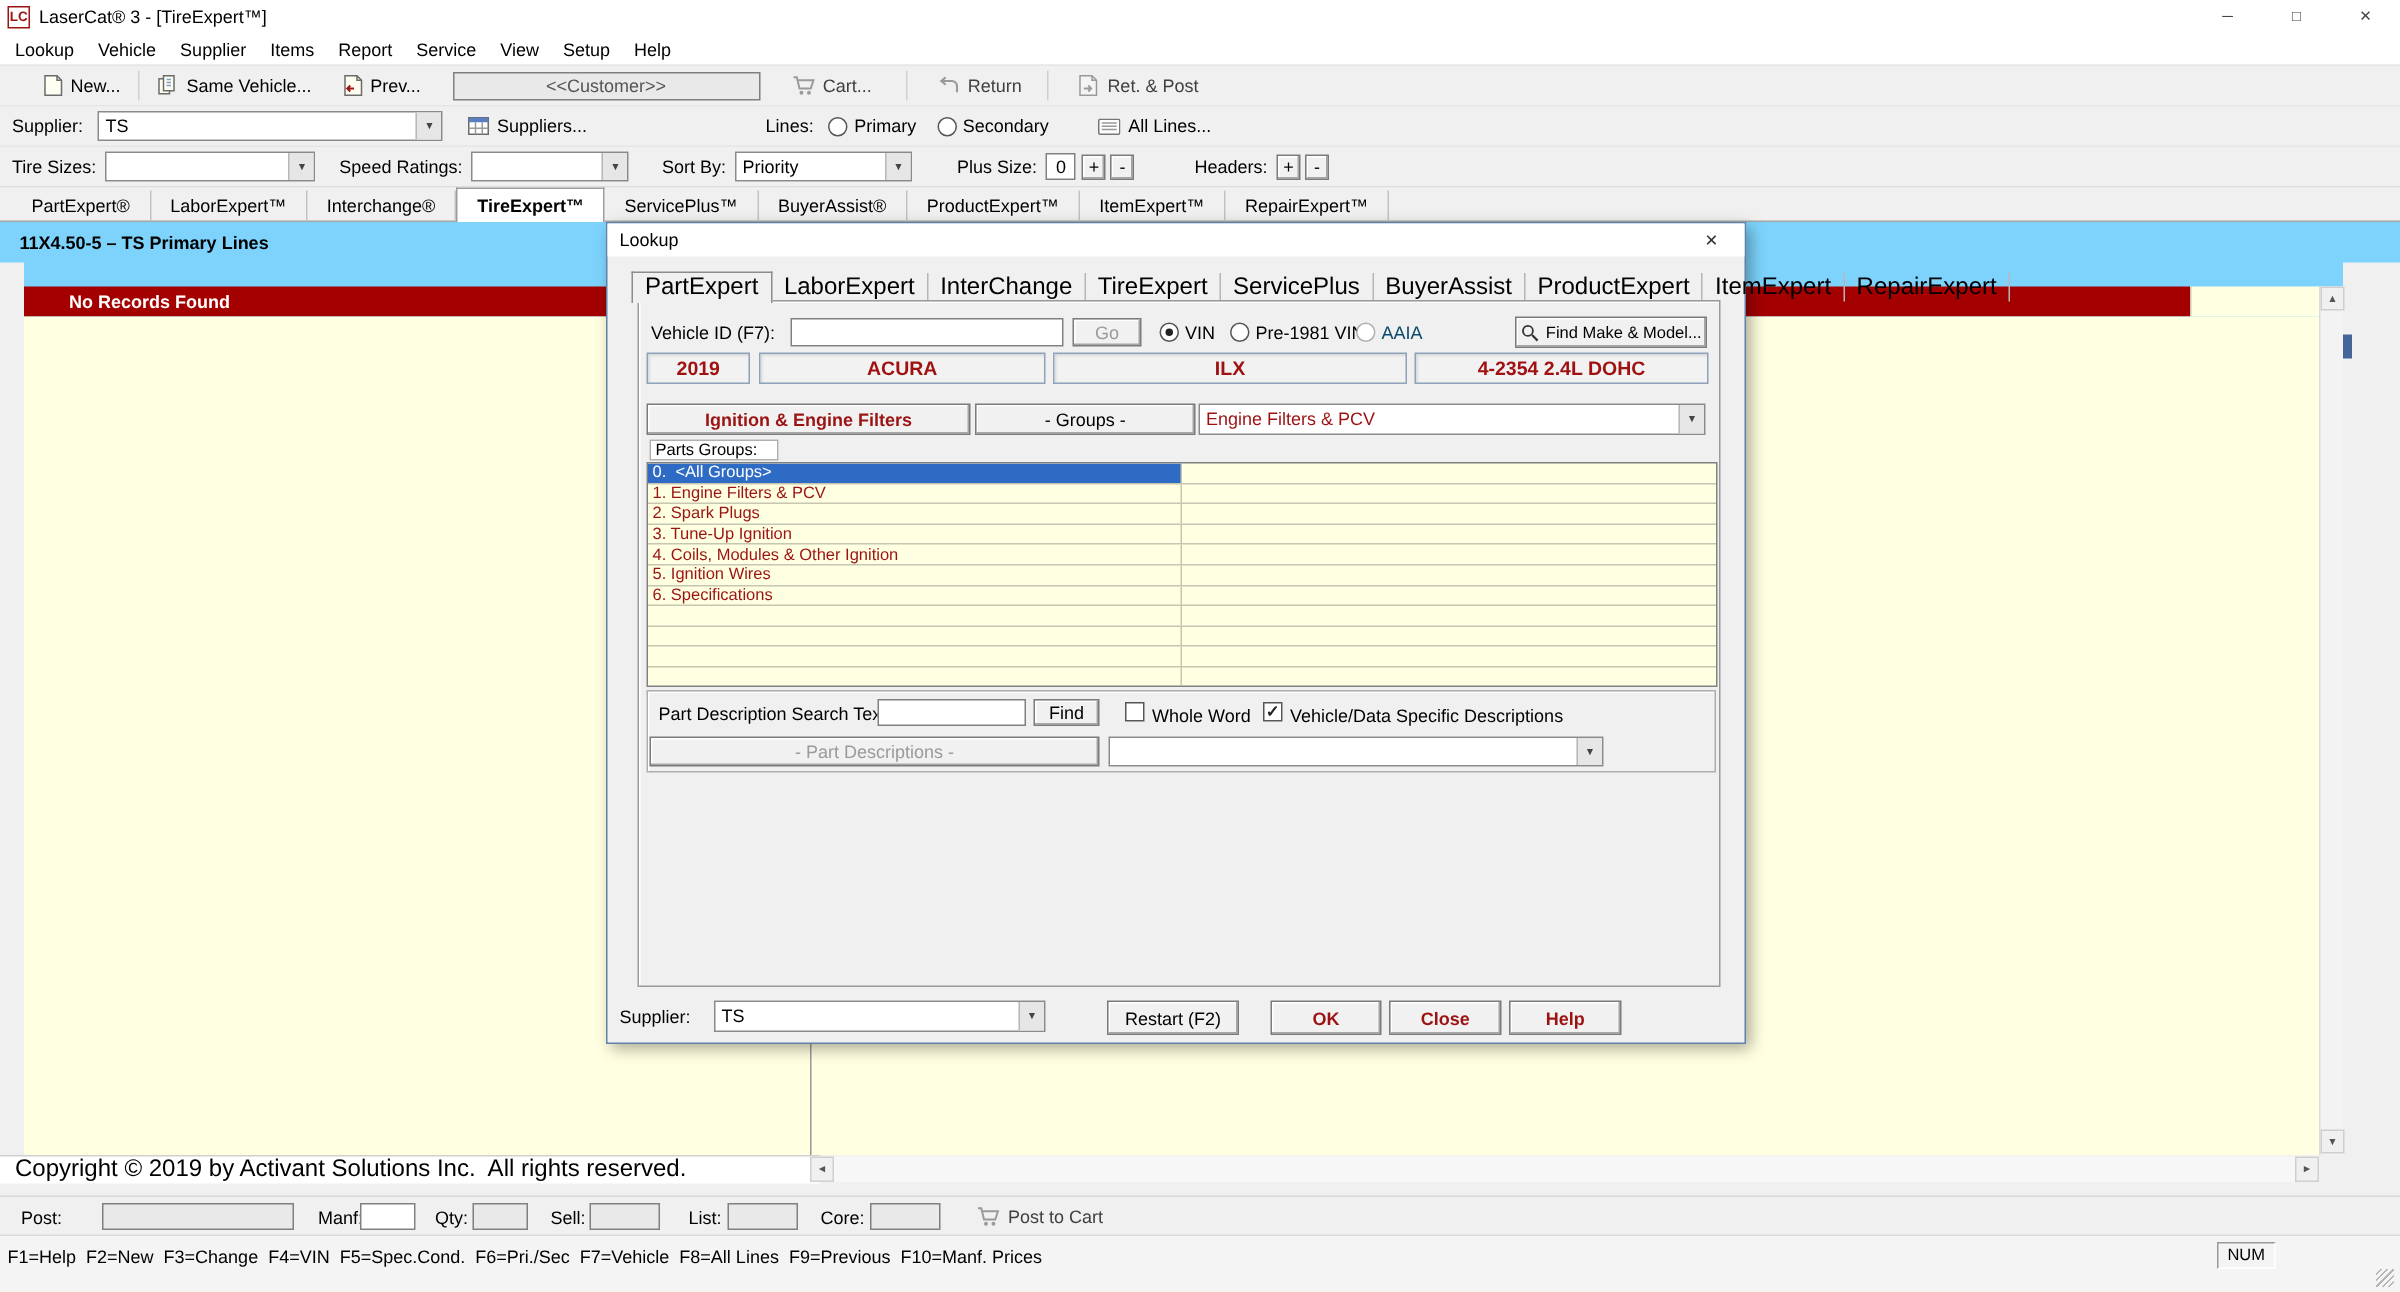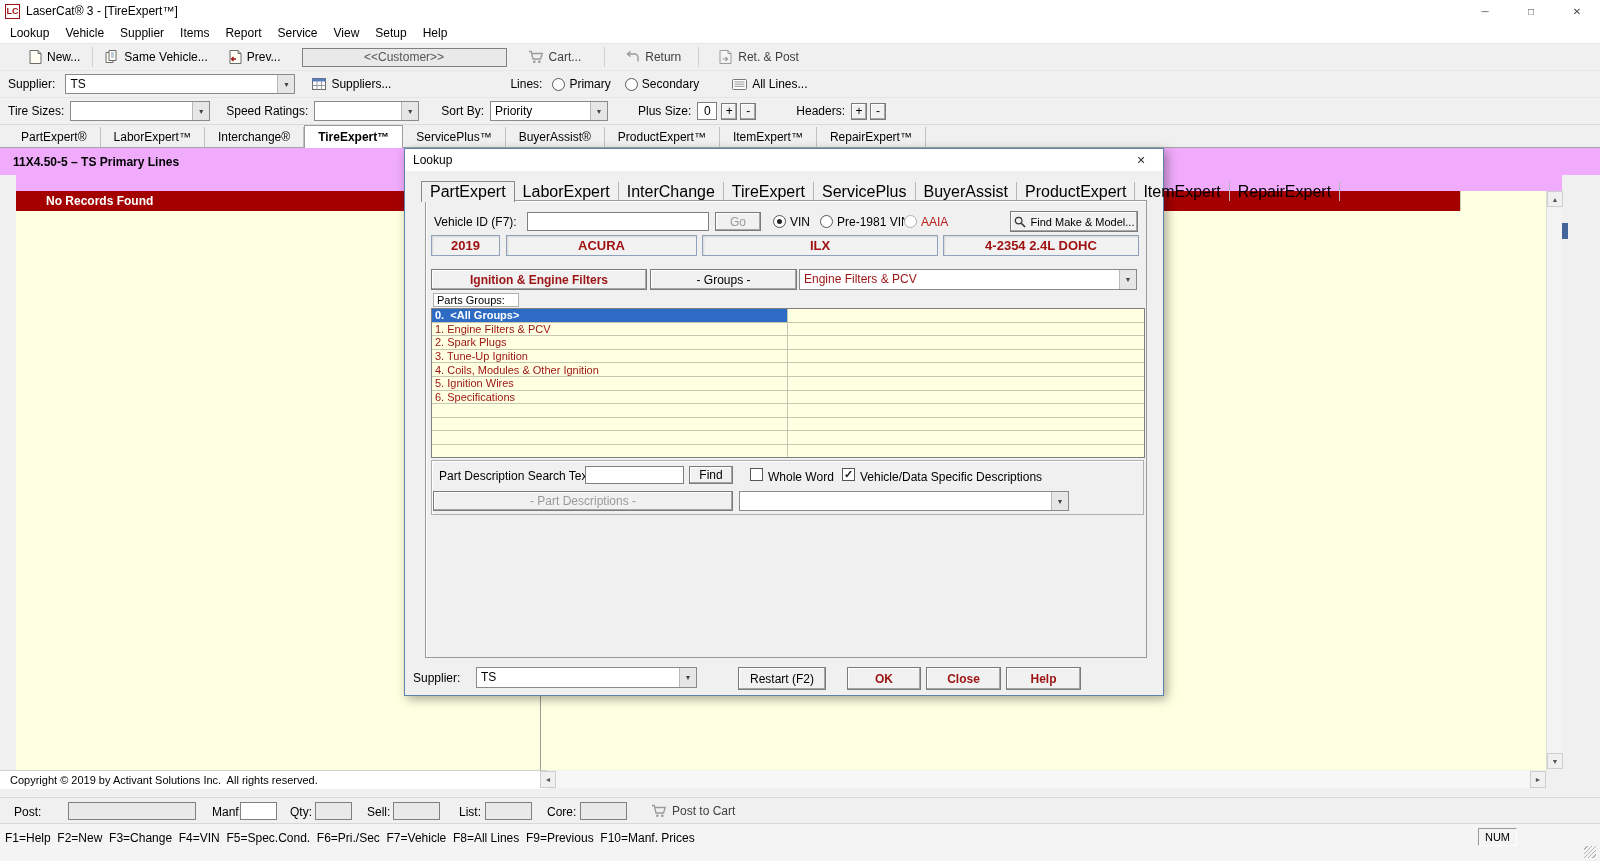--- a/index.html
+++ b/index.html
@@ -48,36 +48,36 @@
            box-shadow: inset -1px -1px 0 #a6a6a6, inset 1px 1px 0 #fff; font-size:12px; }
   .btn3d.dis { color:#9a9a9a; }
   .smallbtn { width:16px; height:17px; }
 
   
   #tabbar { position:absolute; left:0; top:125px; width:1600px; height:23px; background:#f0f0f0; display:flex; align-items:flex-end; padding-left:8px; border-bottom:1px solid #a5a5a5; }
   .mtab { height:20px; display:flex; align-items:center; padding:0 13px; border-right:1px solid #c2c2c2; }
   .mtab.active { background:#fff; border:1px solid #9c9c9c; border-bottom:none; font-weight:bold; height:23px; margin-bottom:-1px; z-index:1; }
 
   
-  #content { position:absolute; left:0; top:148px; width:1600px; height:622px; background:#f0abfc; }
+  #content { position:absolute; left:0; top:148px; width:1600px; height:622px; background:#7dd3fc; }
   #grid-title { position:absolute; left:13px; top:7px; font-weight:bold; }
   #left-gutter { position:absolute; left:0; top:27px; width:16px; height:595px; background:#f0f0f0; }
   #right-gutter { position:absolute; left:1562px; top:27px; width:38px; height:595px; background:#f0f0f0; }
   #grid-header { position:absolute; left:16px; top:27px; width:1552px; height:16px; background:#44659a;margin-top:48px; }
   .hcell { position:absolute; top:0; height:16px; color:#fff; font-size:11px; display:flex; align-items:center; justify-content:center; border-right:1px solid #2f4e80; }
   #norec { position:absolute; left:16px; top:43px; width:1444px; height:20px; background:#a40000; color:#fff; font-weight:bold; display:flex; align-items:center; padding-left:30px; }
   #norec-right { position:absolute; left:1460px; top:43px; width:86px; height:20px; background:#ffffe1; border-left:1px solid #c9c9b4; }
   #yellow { position:absolute; left:16px; top:63px; width:1530px; height:559px; background:#ffffe1; }
   #vline { position:absolute; left:540px; top:63px; width:1px; height:559px; background:#9a9a9a; }
   #vscroll { position:absolute; left:1546px; top:43px; width:16px; height:579px; background:#f3f3f3; border-left:1px solid #dcdcdc; }
   .sarrow { position:absolute; left:0; width:16px; height:16px; display:flex; align-items:center; justify-content:center; font-size:7px; color:#555; background:#f0f0f0; border:1px solid #cfcfcf; }
 
   
   #copyrow { position:absolute; left:0; top:770px; width:1600px; height:19px; background:#f0f0f0; }
-  #copybox { position:absolute; left:0; top:0; width:547px; height:19px; background:#fff; border-top:1px solid #d0d0d0; display:flex; align-items:center; padding-left:10px; font-size:11px; }
+  #copybox { position:absolute; left:0; top:0; width:547px; height:19px; background:#fff; border-top:1px solid #d0d0d0; display:flex; align-items:center; padding-left:10px; font-size:16px; }
   #hscroll { position:absolute; left:540px; top:1px; width:1006px; height:17px; background:#f7f7f7; }
   .harrow { position:absolute; top:0; width:16px; height:17px; display:flex; align-items:center; justify-content:center; font-size:7px; color:#555; background:#f0f0f0; border:1px solid #cfcfcf; }
   #hcorner { position:absolute; left:1546px; top:1px; width:16px; height:17px; background:#f0f0f0; }
 
   
   #postbar { position:absolute; left:0; top:797px; width:1600px; height:26px; background:#f0f0f0; border-top:1px solid #d9d9d9; }
   #postbar .plbl { position:absolute; top:7px; }
   #postbar .field { position:absolute; top:4px; }
 
   
@@ -96,30 +96,30 @@
   .dtab.active { background:#f0f0f0; border:1px solid #8c8c8c; border-bottom:none; height:21px; margin-bottom:-1px; z-index:2; }
   #dlg-page { position:absolute; left:20px; top:51px; width:722px; height:458px; border:1px solid #9a9a9a; background:#f0f0f0; box-shadow: inset 1px 1px 0 #fff; }
 
   .dlbl { position:absolute; font-size:12px; }
   .vehbox { position:absolute; top:34px; height:21px; border:1px solid #8ea2bc; background:#f2f2f2; color:#a01212; font-weight:bold; font-size:13px; display:flex; align-items:center; justify-content:center; box-shadow: inset 1px 1px 2px rgba(0,0,0,.12); }
   .catbtn { position:absolute; top:68px; height:21px; }
   #pg-label { position:absolute; left:7px; top:92px; width:86px; height:14px; background:#fff; border:1px solid #b0b0b0; font-size:11px; display:flex; align-items:center; padding-left:3px; }
   #pg-list { position:absolute; left:5px; top:107px; width:714px; height:150px; border:1px solid #808080; background:#ffffe1; overflow:hidden; }
   .pg-row { height:13.6px; border-bottom:1px solid #c6c6b2; display:flex; align-items:stretch; }
   .pg-l { width:356px; border-right:1px solid #c6c6b2; display:flex; align-items:center; padding-left:3px; font-size:11px; color:#9b1313; white-space:pre; }
-  .pg-l.sel { background:#2e6bc5; color:#fff;font-weight:bold; }
+  .pg-l.sel { background:#2e6bc5; color:#fff; }
   .pg-r { flex:1; }
 
   #searchgrp { position:absolute; left:5px; top:259px; width:713px; height:55px; border:1px solid #aeaeae; box-shadow: inset 1px 1px 0 #fff; }
   #searchgrp .glbl { position:absolute; font-size:12px; }
 
   #dlg-bottom .dbtn { position:absolute; top:518px; height:23px; }
   .maroon { color:#9b1313; }
   .maroon-b { color:#9b1313; font-weight:bold; }
-  .gray { color:#b91c1c; }
+  .gray { color:#0c4a6e; }
 </style>
 </head>
 <body>
 
 <div id="titlebar">
   <div class="logo">LC</div>
   <div>LaserCat® 3 - [TireExpert™]</div>
   <div class="winbtns">
     <div class="winbtn">─</div>
     <div class="winbtn">□</div>

